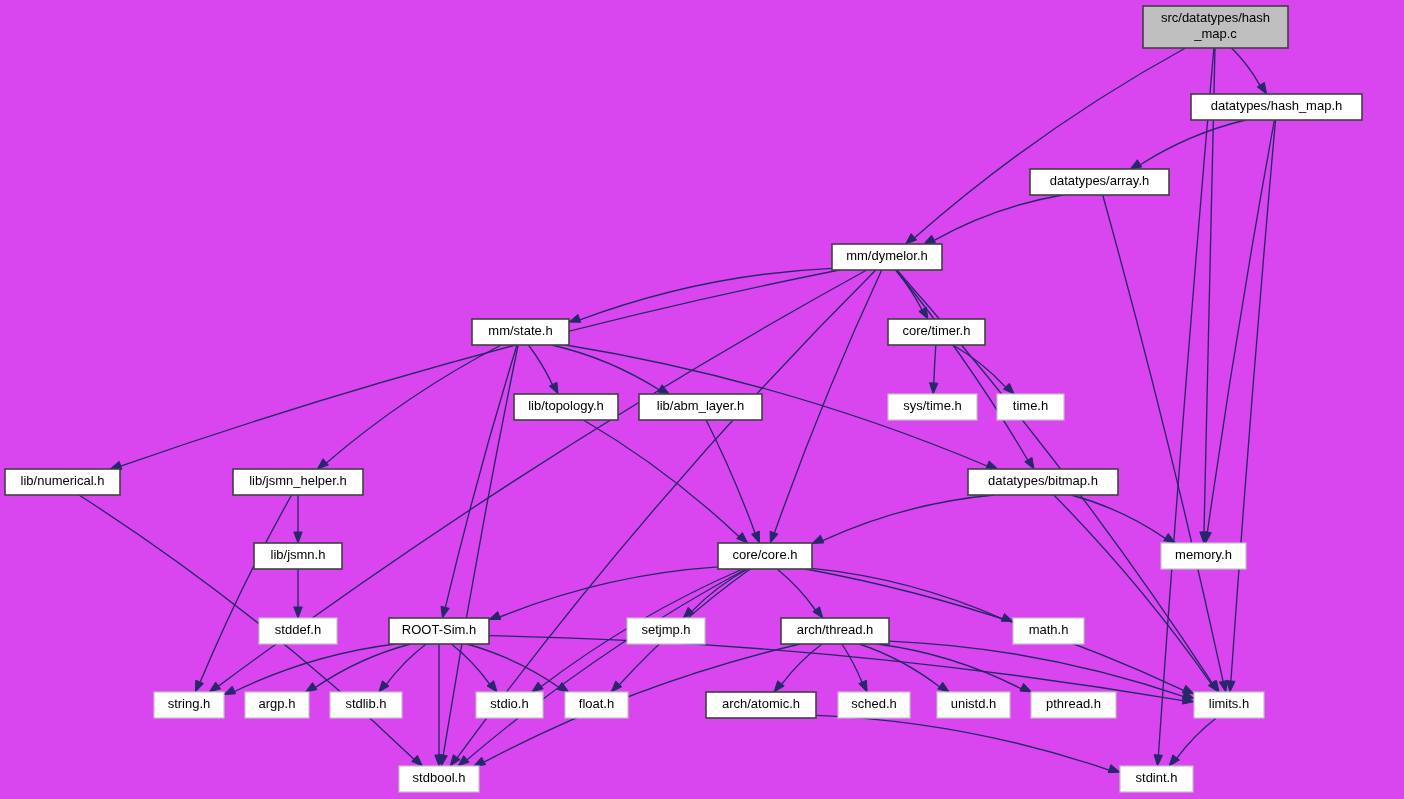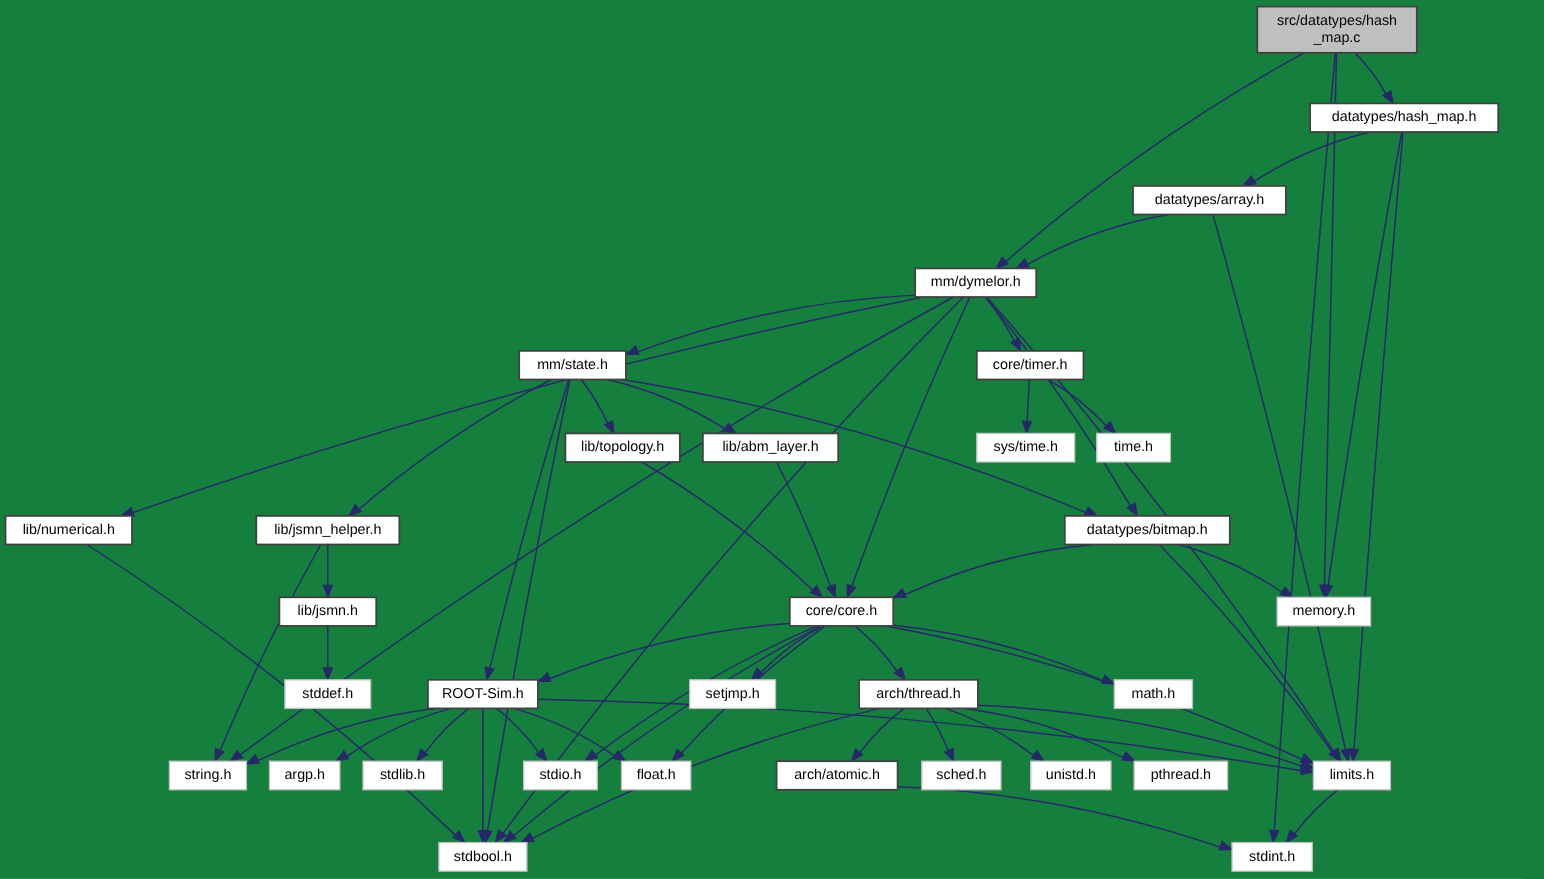--- a/index.html
+++ b/index.html
@@ -1,17 +1,17 @@
 <!DOCTYPE html>
 <html><head>
 <meta charset="utf-8">
 <style>
   html,body{margin:0;padding:0;background:#ffffff;}
   body{font-family:"Liberation Sans", sans-serif;}
-  #graph-wrap{position:relative;width:1404px;height:799px;background:#15803d;overflow:hidden;}
+  #graph-wrap{position:relative;width:1404px;height:799px;background:#d946ef;overflow:hidden;}
   svg{display:block;width:1404px;height:799px;}
   .node-box{fill:#ffffff;}
   .node-box.root{fill:#bfbfbf;}
   .node-box.internal{stroke:#404040;stroke-width:1.6;}
   .node-box.external{stroke:#c0c0c0;stroke-width:1.2;}
   .node-label{font-family:"Liberation Sans", sans-serif;font-size:13px;fill:#000000;text-anchor:middle;dominant-baseline:middle;}
   .edge{fill:none;stroke:#27286b;stroke-width:1.35;}
   .arrow{fill:#27286b;stroke:#27286b;stroke-width:1;}
 </style>
 </head>

